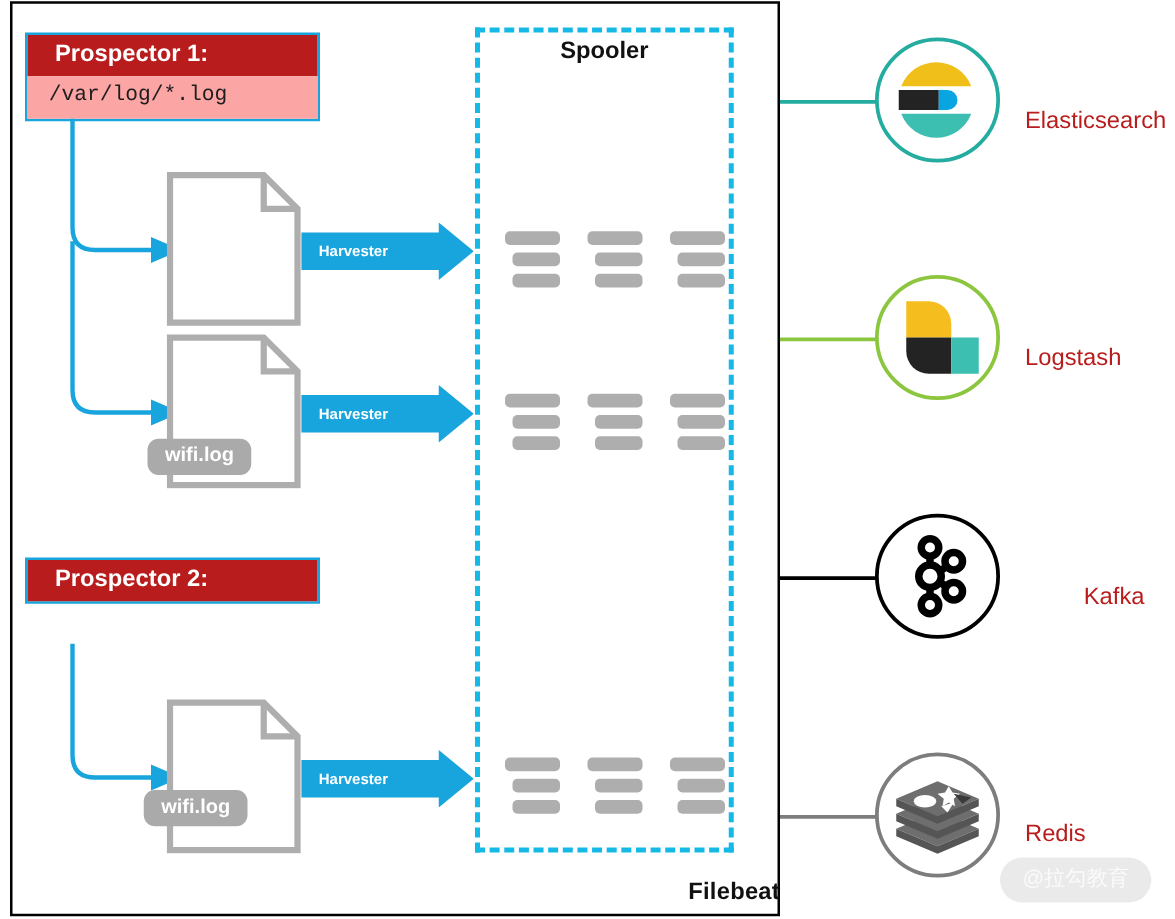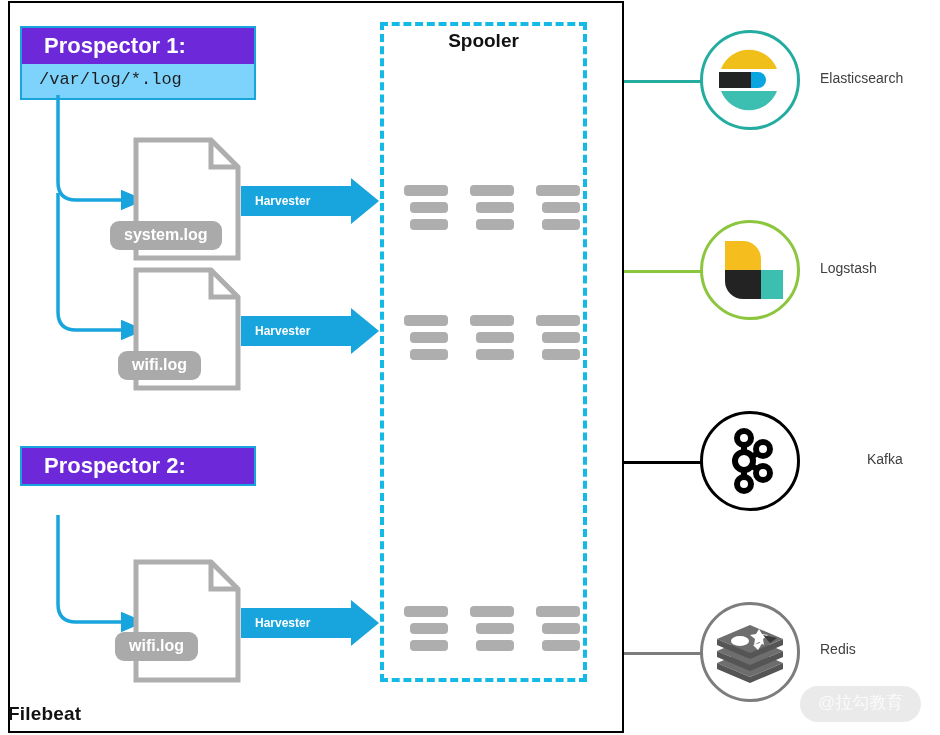--- a/index.html
+++ b/index.html
@@ -26,44 +26,44 @@
   #filebeat-frame {
     left: 8px; top: 1px;
     width: 616px; height: 732px;
     border: 2px solid #000000;
     background: #ffffff;
     box-sizing: border-box;
   }
   #filebeat-label {
     left: 8px; top: 703px;
     width: 616px;
-    text-align: left;
+    text-align: right;
     font-size: 19px;
     font-weight: bold;
     color: #111111;
     letter-spacing: 0.2px;
   }
 
   
   .prospector {
     width: 236px;
     border: 2px solid #18a4dd;
     box-sizing: border-box;
     background: #ffffff;
   }
   .prospector-head {
-    background: #6d28d9;
+    background: #b91c1c;
     color: #ffffff;
-    font-size: 22px;
+    font-size: 19px;
     font-weight: bold;
     padding: 6px 0 7px 22px;
     line-height: 1.05;
   }
   .prospector-path {
-    background: #7dd3fc;
+    background: #fca5a5;
     color: #1d1d1d;
     font-family: "Liberation Mono", "DejaVu Sans Mono", monospace;
     font-size: 17px;
     padding: 7px 0 8px 17px;
     line-height: 1.1;
     white-space: pre;
   }
   #prospector-1 { left: 20px; top: 26px; }
   #prospector-2 { left: 20px; top: 446px; }
 
@@ -147,23 +147,24 @@
     box-sizing: border-box;
     position: absolute;
   }
   #logo-es    { left: 700px; top: 30px;  border: 3px solid #23ac9f; }
   #logo-ls    { left: 700px; top: 220px; border: 3px solid #8cc63e; }
   #logo-kafka { left: 700px; top: 411px; border: 3px solid #000000; }
   #logo-redis { left: 700px; top: 602px; border: 3px solid #7d7d7d; }
   .logo-circle svg { display: block; }
 
   .out-label {
-    font-size: 14px;
-    color: #404040;
+    font-size: 19px;
+    color: #b91c1c;
     white-space: nowrap;
+    margin-top: 16px;
   }
   #label-es    { left: 820px; top: 70px; }
   #label-ls    { left: 820px; top: 260px; }
   #label-kafka { left: 867px; top: 451px; }
   #label-redis { left: 820px; top: 641px; }
 
   
   #watermark {
     left: 800px; top: 686px;
     background: #eaeaea;
@@ -220,21 +221,20 @@
       <path d="M78,3 V30 H105" fill="none" stroke="#aeaeae" stroke-width="5"></path>
     </svg>
   </div>
   <div class="abs doc-icon" id="doc-error">
     <svg width="108" height="124" viewBox="0 0 108 124">
       <path d="M3,3 H78 L105,30 V121 H3 Z" fill="#ffffff" stroke="#aeaeae" stroke-width="5"></path>
       <path d="M78,3 V30 H105" fill="none" stroke="#aeaeae" stroke-width="5"></path>
     </svg>
   </div>
 
-  <div class="abs file-pill" id="pill-system">system.log</div>
   <div class="abs file-pill" id="pill-wifi">wifi.log</div>
   <div class="abs file-pill" id="pill-error">wifi.log</div>
 
   <div class="abs harvester" id="harvester-1">
     <svg width="138" height="46" viewBox="0 0 138 46">
       <path d="M0,8 H110 V0 L138,23 L110,46 V38 H0 Z" fill="#18a4dd"></path>
     </svg>
     <span class="harvester-text">Harvester</span>
   </div>
   <div class="abs harvester" id="harvester-2">

